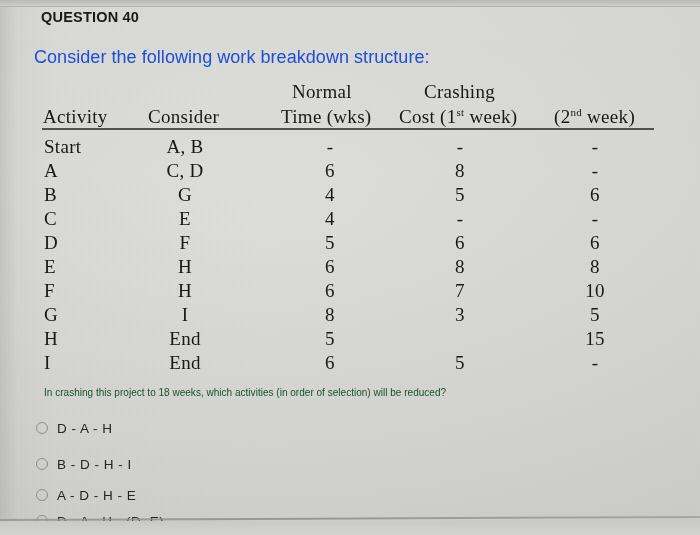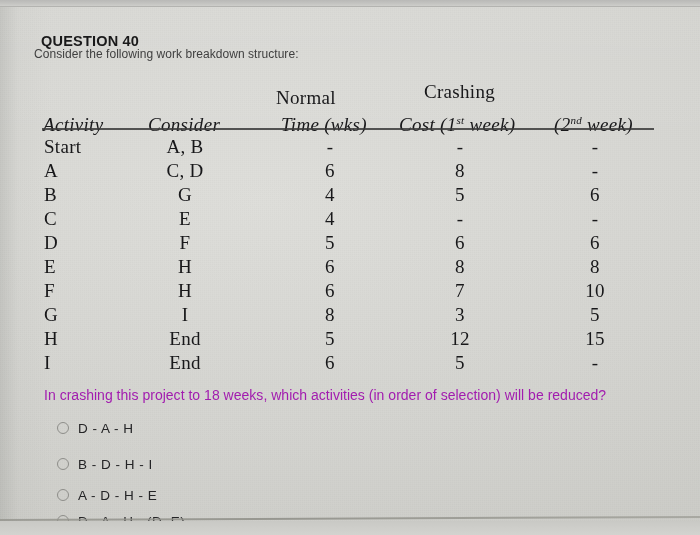--- a/index.html
+++ b/index.html
@@ -70,54 +70,52 @@
   .layer { position: absolute; inset: 0; }
 
   
   #question-title {
     position: absolute;
     left: 41px; top: 9px;
     font-size: 14.5px;
     font-weight: bold;
     letter-spacing: .2px;
     color: #19191a;
-    margin-top: 24px;
   }
 
   #question-prompt {
     position: absolute;
     left: 34px; top: 47px;
-    font-size: 12px;
-    color: #404040;
+    font-size: 18px;
+    color: #1d4ed8;
     letter-spacing: .05px;
   }
 
   
   #wbs-table {
     position: absolute;
     left: 0; top: 0;
     width: 700px;
     font-family: "Liberation Serif", "DejaVu Serif", serif;
     color: #18181a;
   }
   #wbs-table .grp {
     position: absolute;
     font-size: 19px;
     letter-spacing: .3px;
   }
-  #grp-normal  { left: 276px; top: 81px; margin-top: 6px; }
+  #grp-normal  { left: 292px; top: 81px; }
   #grp-crash   { left: 424px; top: 81px; text-align: center; }
 
   #wbs-table .hdr {
     position: absolute;
-    top: 114px;
+    top: 106px;
     font-size: 19px;
     letter-spacing: .3px;
     white-space: nowrap;
-    font-style: italic;
   }
   #hdr-activity { left: 43px;  }
   #hdr-precedes { left: 148px; }
   #hdr-time     { left: 281px; }
   #hdr-cost1    { left: 399px; }
   #hdr-cost2    { left: 554px; }
 
   #wbs-table .hdr sup {
     font-size: 11px;
     vertical-align: super;
@@ -148,28 +146,28 @@
   .c-act  { left: 44px;  text-align: center; }
   .c-pre  { left: 120px; width: 130px; text-align: center; }
   .c-time { left: 280px; width: 100px; text-align: center; }
   .c-c1   { left: 400px; width: 120px; text-align: center; }
   .c-c2   { left: 545px; width: 100px; text-align: center; }
 
   
   #sub-question {
     position: absolute;
     left: 44px; top: 387px;
-    font-size: 14px;
-    color: #a21caf;
+    font-size: 10px;
+    color: #14532d;
     letter-spacing: .02px;
   }
 
   .option {
     position: absolute;
-    left: 57px;
+    left: 36px;
     height: 20px;
     display: flex;
     align-items: center;
     gap: 9px;
     font-size: 13.5px;
     color: #242426;
     letter-spacing: .5px;
   }
   .radio {
     width: 12px; height: 12px;
@@ -274,21 +272,20 @@
           <span class="c-act">G</span>
           <span class="c-pre">I</span>
           <span class="c-time">8</span>
           <span class="c-c1">3</span>
           <span class="c-c2">5</span>
         </div>
         <div class="trow" style="top: 328.3px;">
           <span class="c-act">H</span>
           <span class="c-pre">End</span>
           <span class="c-time">5</span>
-          <span class="c-c1">12</span>
           <span class="c-c2">15</span>
         </div>
         <div class="trow" style="top: 352.4px;">
           <span class="c-act">I</span>
           <span class="c-pre">End</span>
           <span class="c-time">6</span>
           <span class="c-c1">5</span>
           <span class="c-c2">-</span>
         </div>
       </div>

